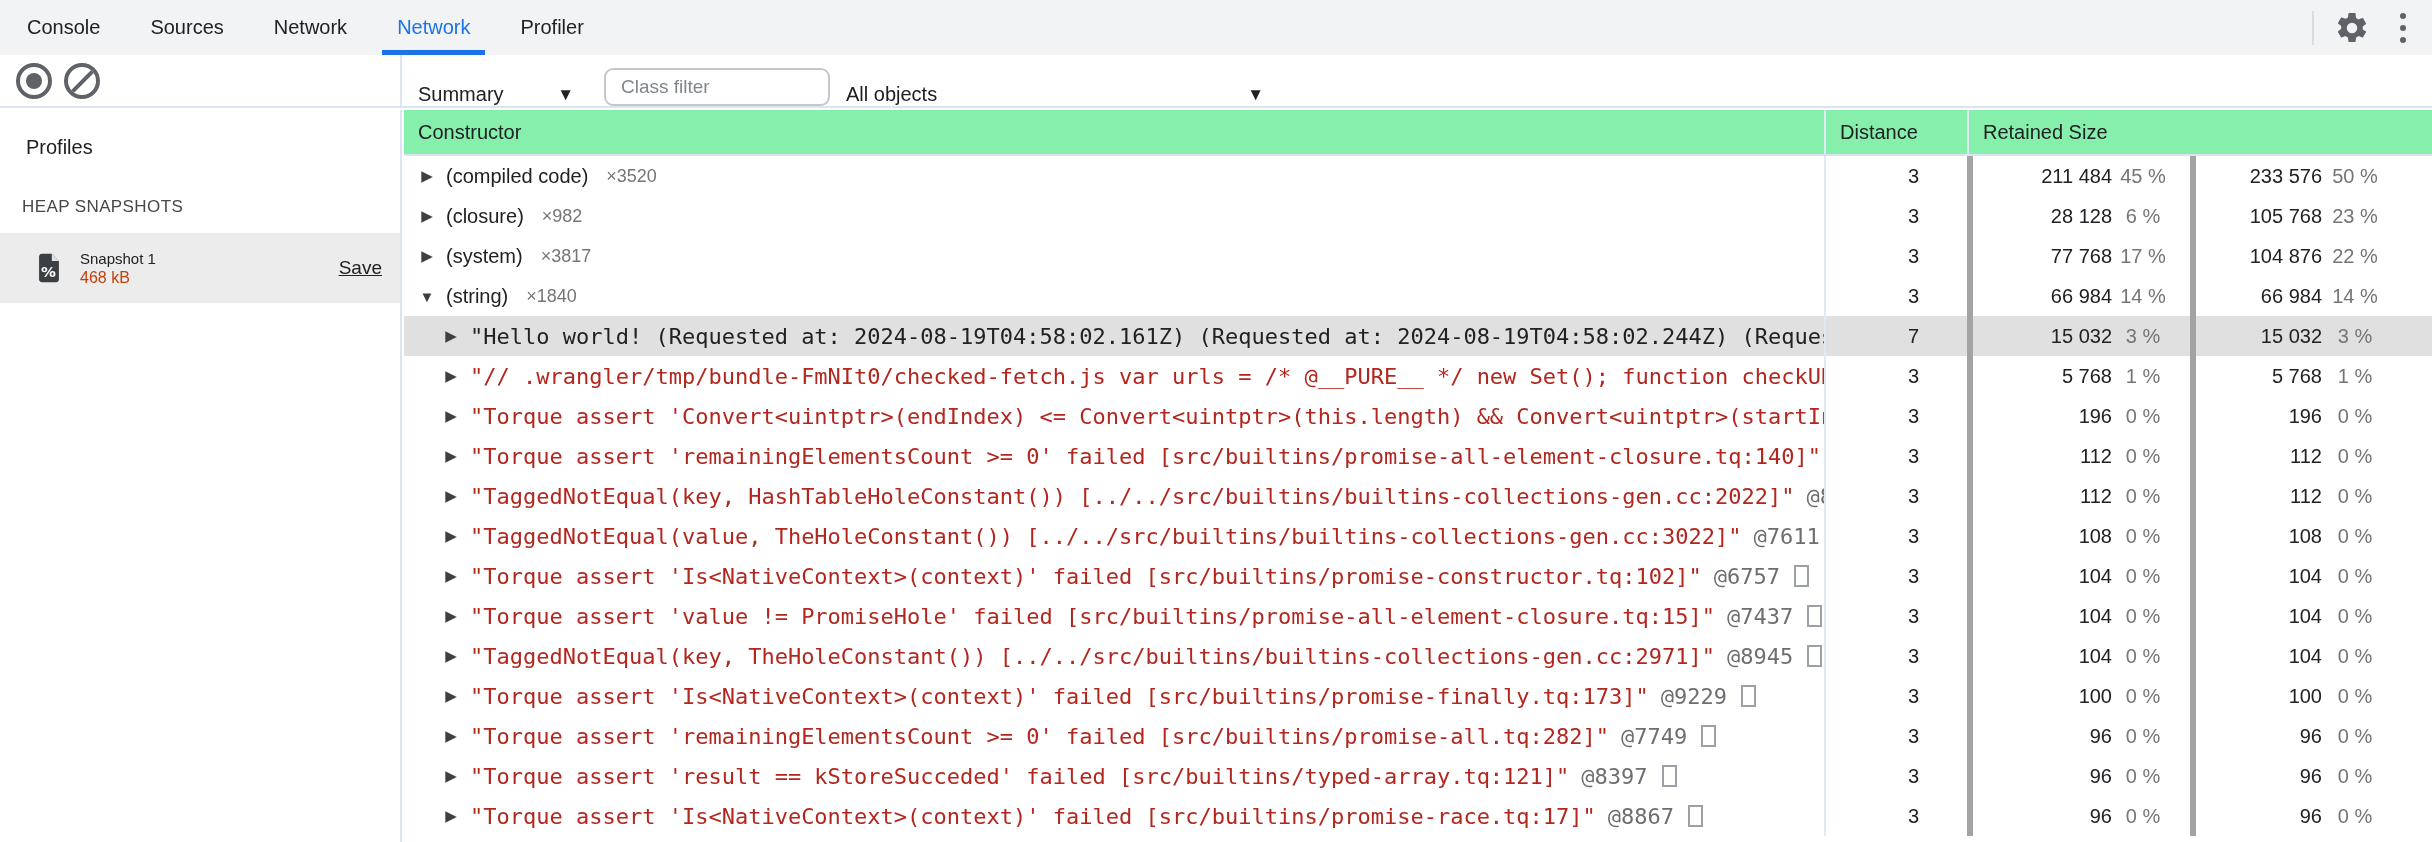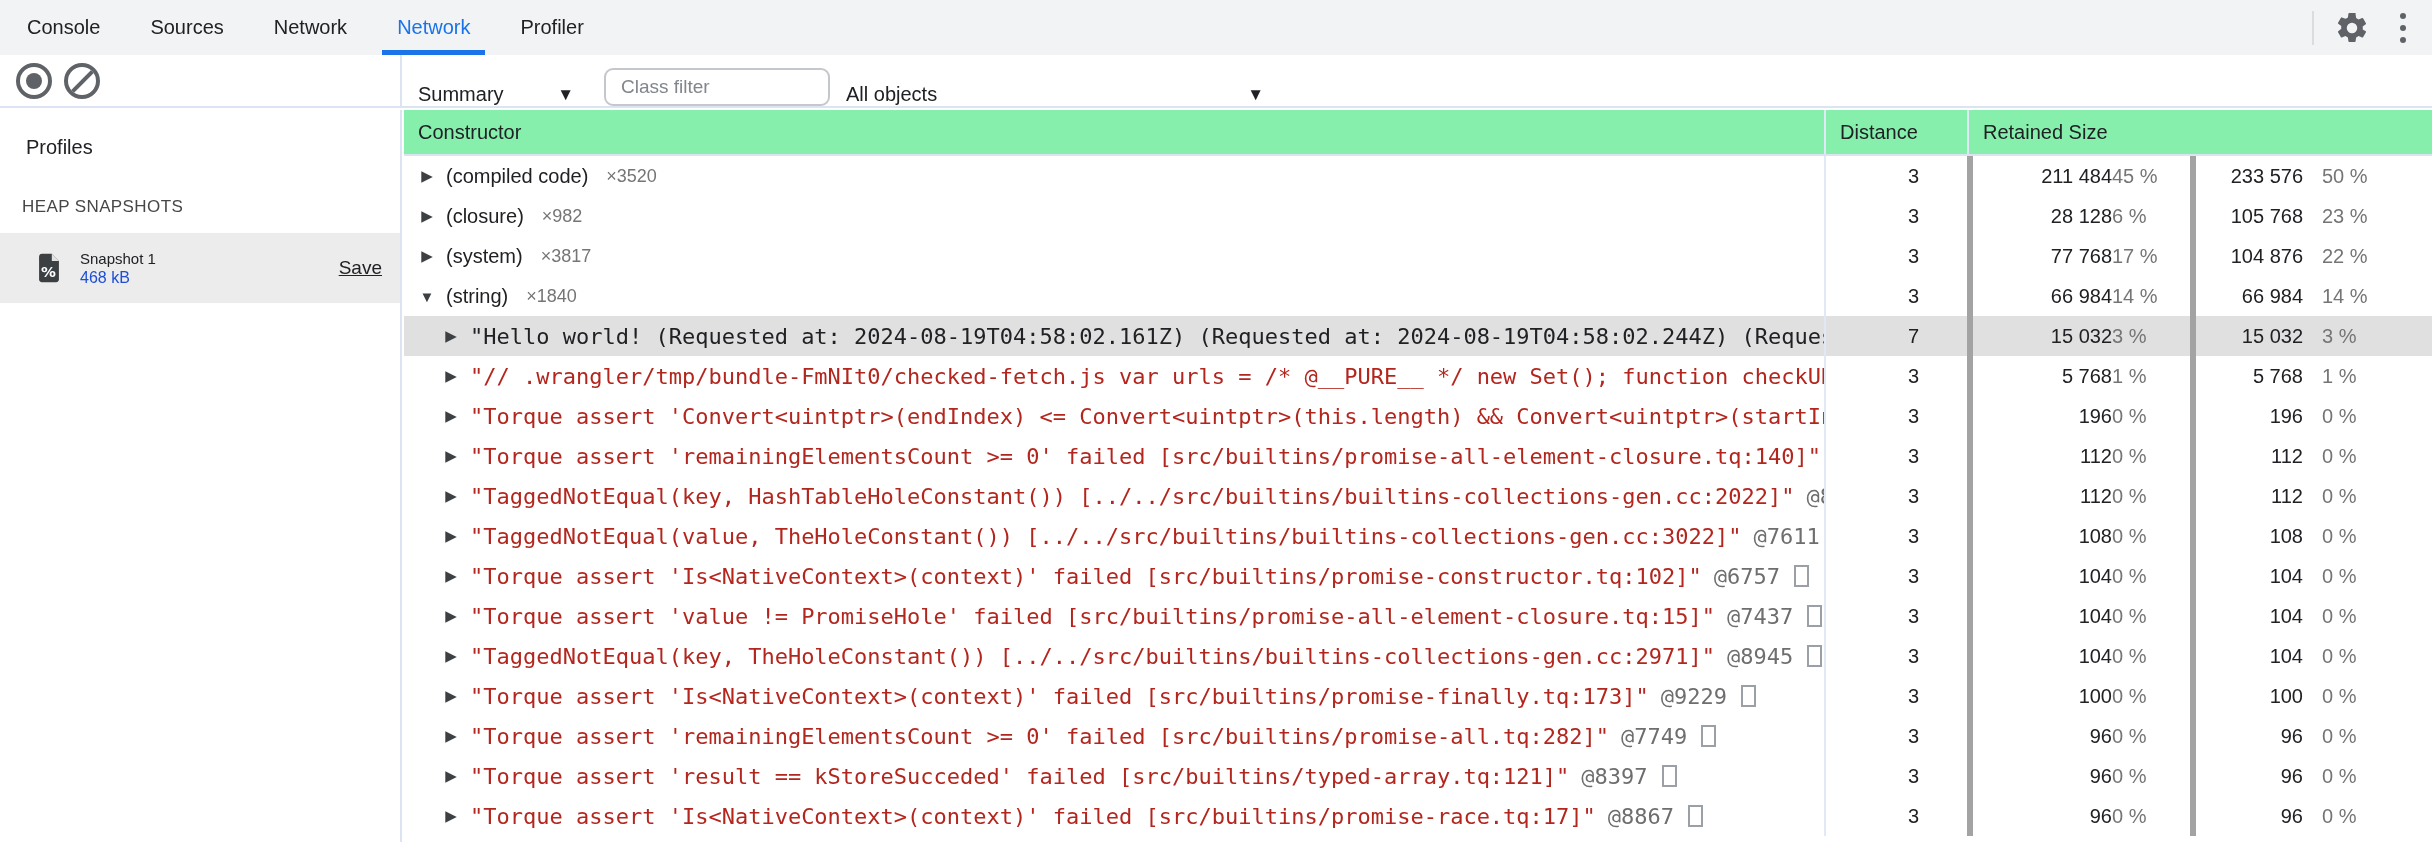--- a/index.html
+++ b/index.html
@@ -50,21 +50,21 @@
   .sidebar { position:absolute; top:110px; left:0; width:402px; bottom:0;
     background:#fff; border-right:2px solid var(--divider); }
   .profiles-title { padding:26px 0 0 26px; font-size:20px; color:#202124; }
   .section-title { margin-top:38px; padding-left:22px; font-size:17px;
     color:#474747; letter-spacing:.4px; }
   .snapshot-item { margin-top:16px; height:70px; background:#ececec;
     display:flex; align-items:center; padding:0 18px 0 32px; }
   .snap-icon { width:34px; height:42px; flex:none; }
   .snap-text { margin-left:14px; }
   .snap-name { font-size:15px; color:#202124; }
-  .snap-size { font-size:16px; color:#1d4ed8; margin-top:2px; }
+  .snap-size { font-size:16px; color:#c2410c; margin-top:2px; }
   .save-link { margin-left:auto; font-size:19px; color:#202124;
     text-decoration:underline; cursor:pointer; }
   
   .grid { position:absolute; top:110px; left:404px; right:0; bottom:0; background:#fff; }
   .grid-header { height:46px; background:#86efac; border-bottom:2px solid var(--divider);
     display:flex; font-size:20px; color:#202124; }
   .grid-header .hcell { padding-left:14px; overflow:hidden; white-space:nowrap; height:100%;
     display:flex; align-items:center; }
   .col-c { width:1420px; flex:none; }
   .col-d { width:143px; flex:none; border-left:2px solid #e2e9f6; }
@@ -85,23 +85,23 @@
   .row.selected .str { color:#202124; }
   .str-id { font-family:"DejaVu Sans Mono", monospace; font-size:22px;
     color:#6e6e6e; margin-left:12px; }
   .box-glyph { flex:none; width:15px; height:22px; border:2px solid #9aa0a6;
     margin-left:14px; }
   .d-cell { width:143px; flex:none; border-left:2px solid #e2e9f6;
     text-align:right; padding-right:48px; line-height:40px; color:#202124; }
   .s-cell, .r-cell { flex:none; border-left:6px solid #a3a3a3;
     display:flex; align-items:center; }
   .s-cell { width:223px; padding-right:16px; }
-  .r-cell { width:242px; padding-right:44px;gap:19px; }
+  .r-cell { width:242px; padding-right:44px; }
   .num { flex:1; text-align:right; color:#202124; white-space:pre; }
-  .pct { text-align:left; color:#757575; white-space:pre; }
+  .pct { text-align:center; color:#757575; white-space:pre; }
   .s-cell .pct { width:62px; }
   .r-cell .pct { width:66px; }
 </style>
 </head>
 <body style="--accent: #1a73e8; --string-red: #b3261e; --selected-row: #e0e0e0;">
 
 <nav class="tabbar">
   <div class="tabs">
       <div class="tab">Console</div>
       <div class="tab">Sources</div>

